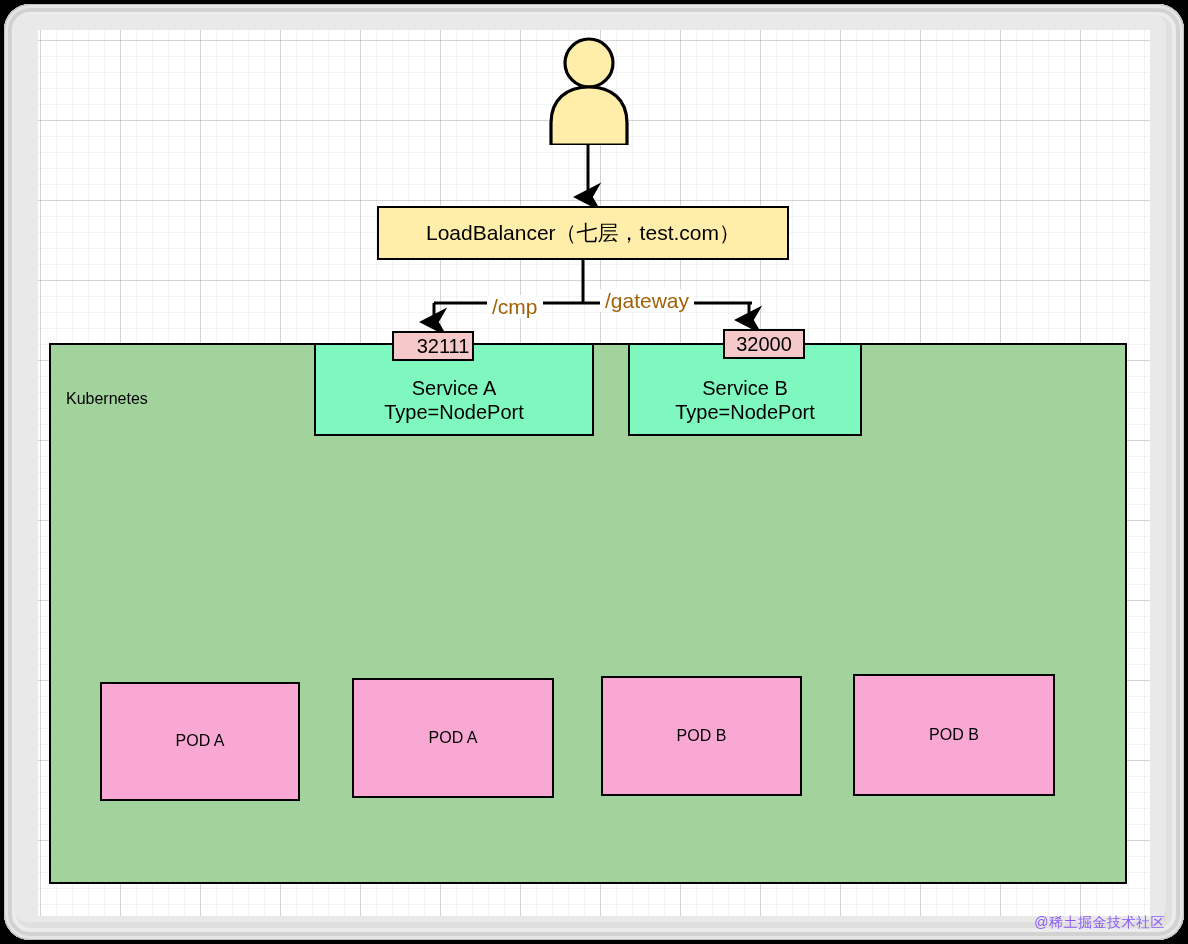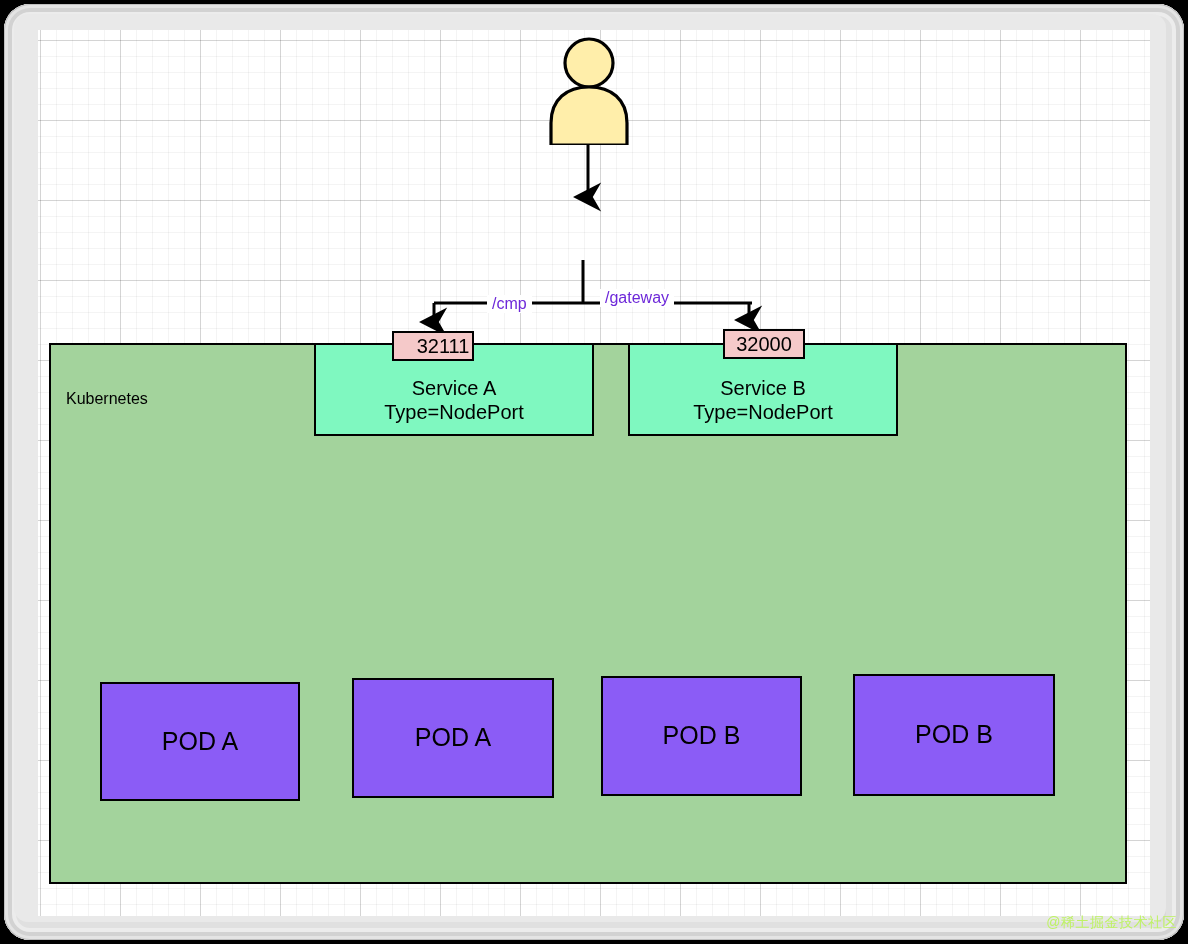--- a/index.html
+++ b/index.html
@@ -110,68 +110,68 @@
     height: 54px;
     background: #ffeeaa;
     font-size: 21px;
   }
   .svc-box {
     background: #7ff8c0;
     font-size: 20px;
     padding-top: 22px;
   }
   .svc-a { left: 314px; top: 343px; width: 280px; height: 93px; }
-  .svc-b { left: 628px; top: 343px; width: 270px; height: 93px; }
+  .svc-b { left: 628px; top: 343px; width: 234px; height: 93px; }
   .port-badge {
     position: absolute;
     box-sizing: border-box;
     background: #f5c9c9;
     border: 2px solid #000;
     font-size: 20px;
     display: flex;
     align-items: center;
     justify-content: center;
     color: #000;
     height: 30px;
     width: 82px;
   }
   .port-a { left: 392px; top: 331px; padding-left: 20px; }
   .port-b { left: 723px; top: 329px; }
   .pod-box {
-    background: #8b5cf6;
-    font-size: 25px;
+    background: #f9a8d4;
+    font-size: 16px;
   }
   .pod-1 { left: 100px; top: 682px; width: 200px; height: 119px; }
   .pod-2 { left: 352px; top: 678px; width: 202px; height: 120px; }
   .pod-3 { left: 601px; top: 676px; width: 201px; height: 120px; }
   .pod-4 { left: 853px; top: 674px; width: 202px; height: 122px; }
   .edge-label {
     position: absolute;
     background: #ffffff;
-    color: #6d28d9;
-    font-size: 16px;
+    color: #a16207;
+    font-size: 21px;
     padding: 0 5px;
     line-height: 1.1;
     white-space: nowrap;
   }
   .lbl-cmp  { left: 487px; top: 295px; }
   .lbl-gw   { left: 600px; top: 289px; }
   .actor {
     position: absolute;
     left: 548px;
     top: 37px;
     width: 82px;
     height: 108px;
   }
   .watermark {
     position: absolute;
-    right: 11px;
+    right: 23px;
     bottom: 12px;
     font-size: 14px;
-    color: #bef264;
+    color: #8b5cf6;
     letter-spacing: 0.5px;
     white-space: nowrap;
   }
 </style>
 </head>
 <body>
 
 <div id="screen">
 
   <div class="bezel"></div>
@@ -211,20 +211,23 @@
     <div class="actor">
       <svg viewBox="0 0 82 108" width="82" height="108" xmlns="http://www.w3.org/2000/svg">
         <circle cx="41" cy="26" r="24" fill="#ffeeaa" stroke="#000" stroke-width="3.2"></circle>
         <path d="M3,108 L3,86 C3,62 19,50 41,50 C63,50 79,62 79,86 L79,108 Z" fill="#ffeeaa" stroke="#000" stroke-width="3.2" stroke-linejoin="round"></path>
       </svg>
     </div>
 
     <div class="k8s-box"></div>
     <div class="k8s-label">Kubernetes</div>
 
+    <div class="node lb-box">
+      <span>LoadBalancer（七层，test.com）</span>
+    </div>
 
     <div class="edge-label lbl-cmp">/cmp</div>
     <div class="edge-label lbl-gw">/gateway</div>
 
     <div class="node svc-box svc-a">
       <span>Service A</span>
       <span>Type=NodePort</span>
     </div>
     <div class="port-badge port-a">
       <span>32111</span>

